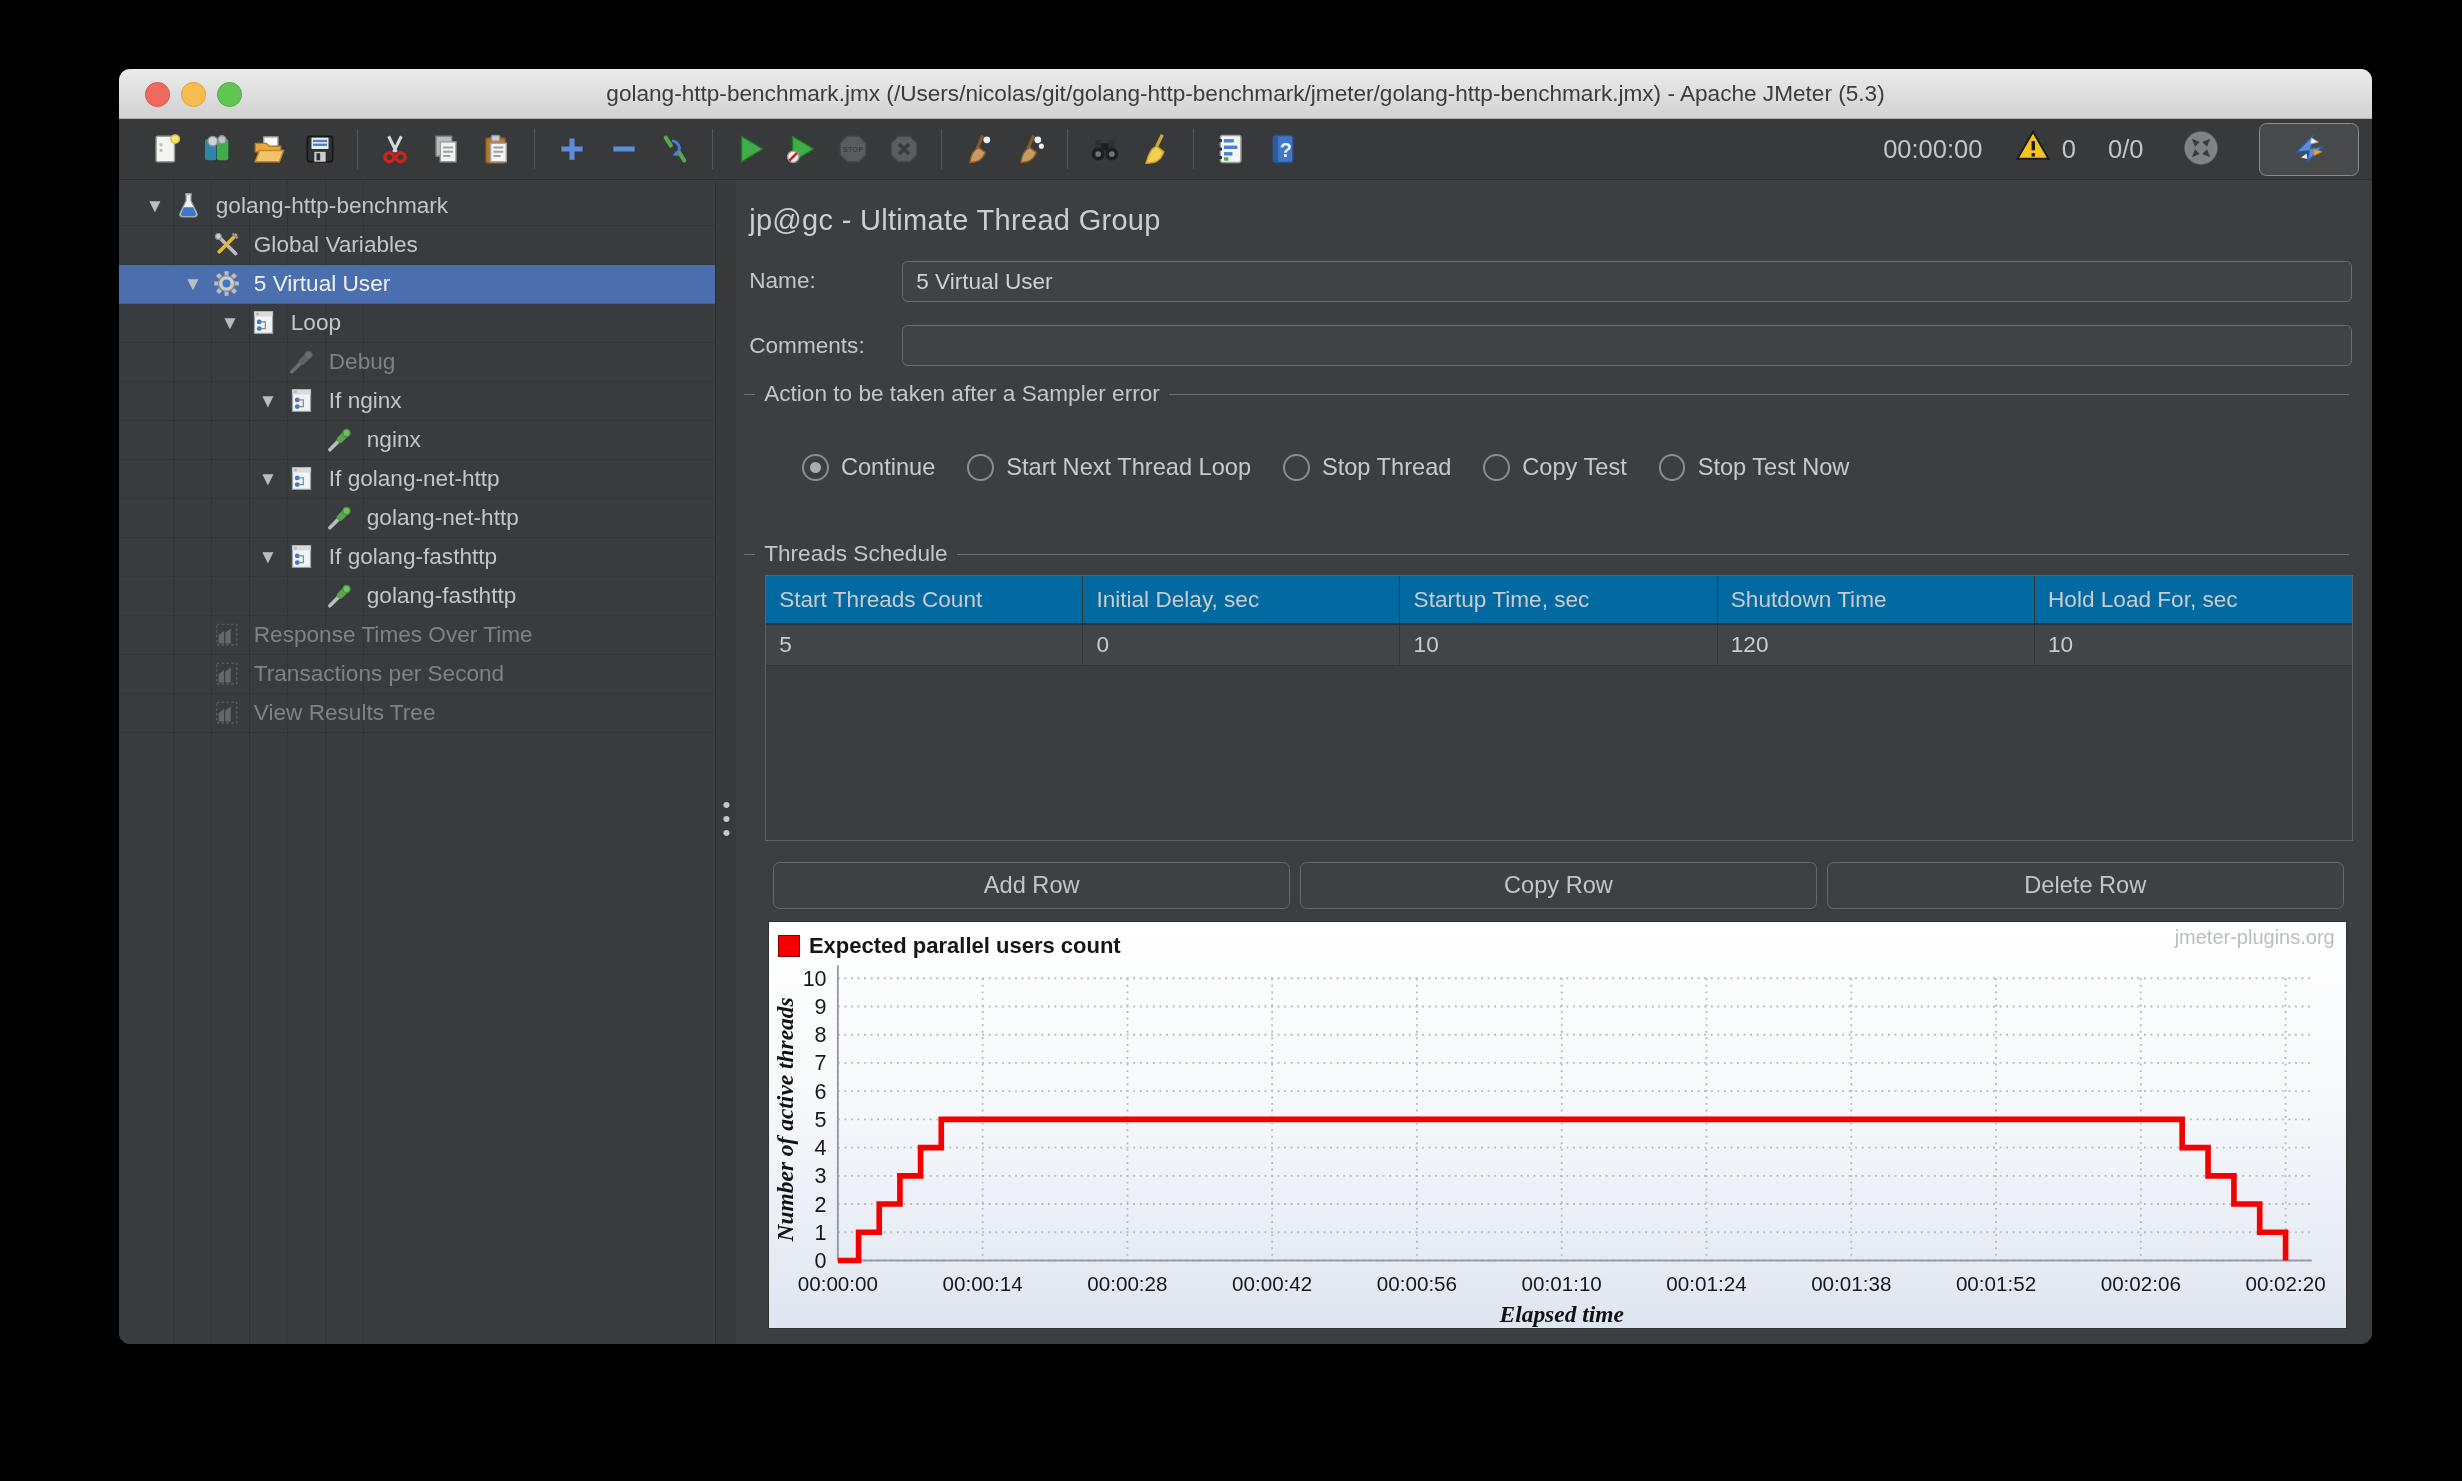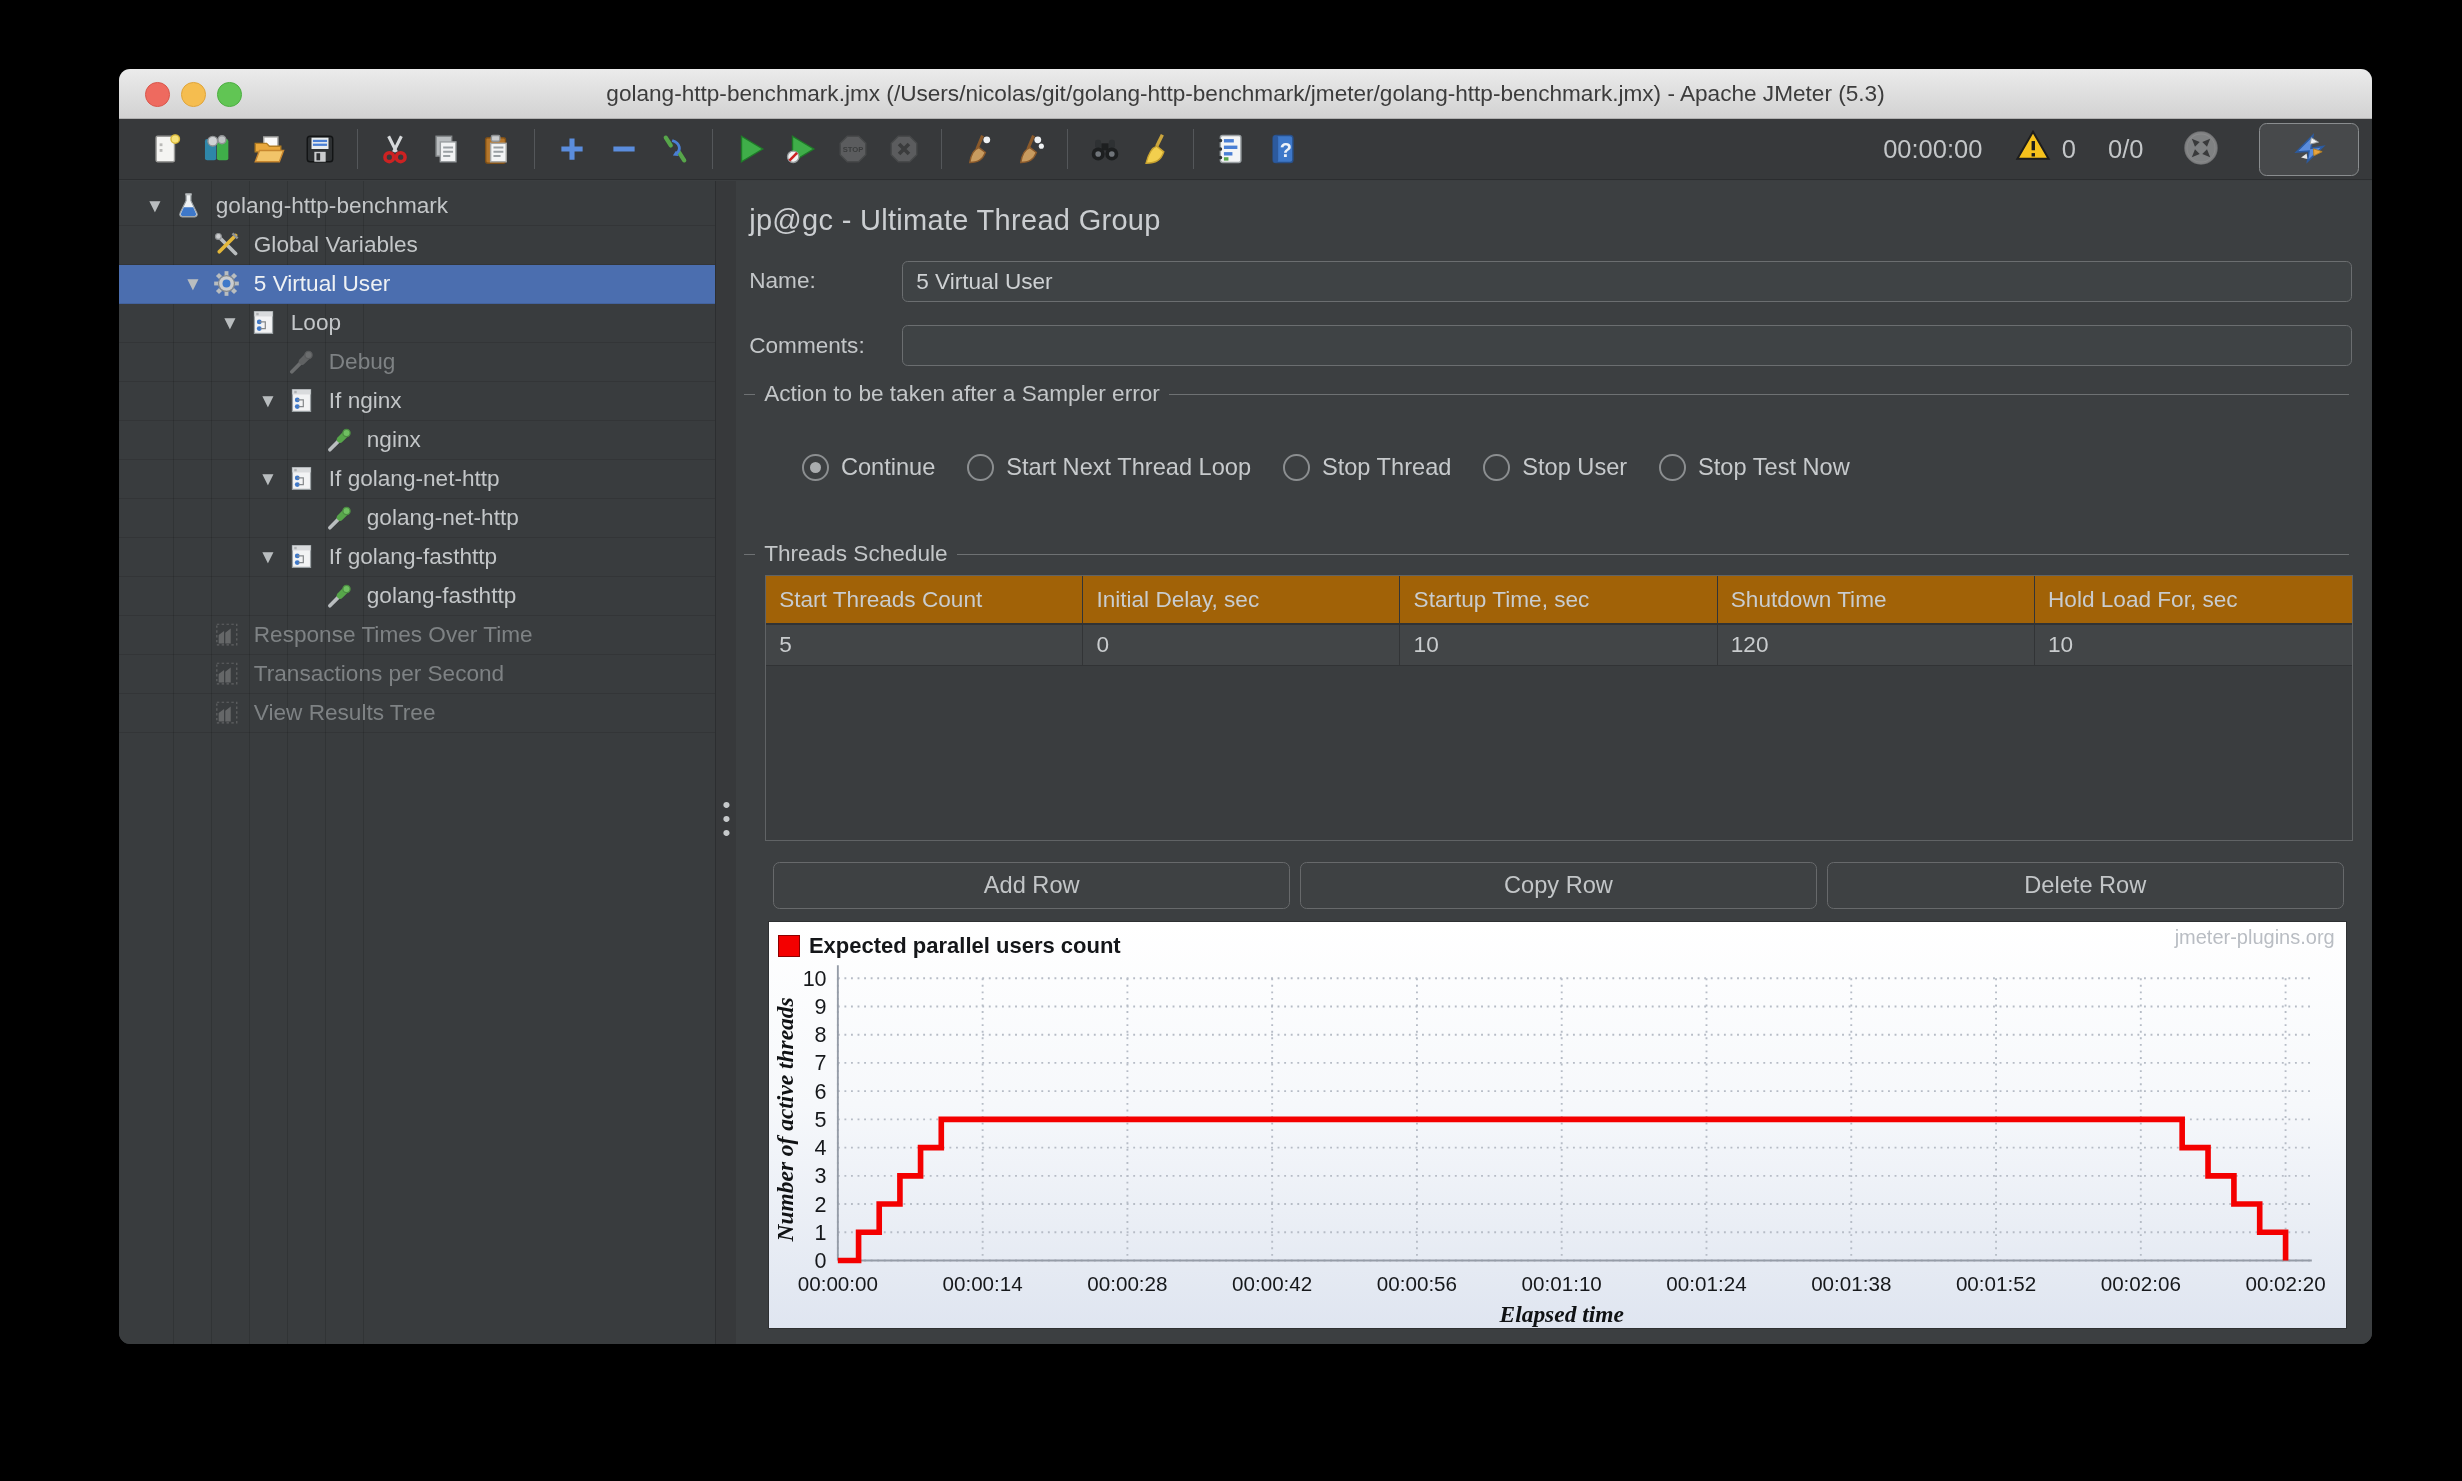--- a/index.html
+++ b/index.html
@@ -66,21 +66,21 @@
   .tborder .stub{width:11.3px;height:0;border-top:1.9px solid #6e7173;}
   .tborder .tb-title{color:#c3c6c8;font-size:22.6px;white-space:nowrap;}
   .tborder .tline{flex:1;height:0;border-top:1.9px solid #6e7173;}
   .radios{position:absolute;left:66px;top:264px;height:45px;display:flex;align-items:center;gap:32px;}
   .radio{display:flex;align-items:center;gap:12.3px;color:#c7cacc;font-size:23.6px;white-space:nowrap;}
   .rdot{width:22.6px;height:22.6px;border-radius:50%;border:2.4px solid #8b8e90;flex:none;position:relative;}
   .radio.on .rdot::after{content:"";position:absolute;left:5.7px;top:5.7px;width:11.3px;height:11.3px;border-radius:50%;background:#aaadaf;}
   
   .table{position:absolute;left:29px;top:394px;width:1588px;height:266px;box-sizing:border-box;
          background:#3a3d3f;border:0.9px solid #606365;}
-  .thead{display:flex;height:47px;background:#a16207;border-bottom:2.8px solid #313335;}
+  .thead{display:flex;height:47px;background:#0369a1;border-bottom:2.8px solid #313335;}
   .thead .cell{line-height:47px;color:#c9ccce;}
   .trdata{display:flex;height:40px;background:#424547;border-bottom:1.9px solid #313335;}
   .trdata .cell{line-height:40px;color:#c9ccce;}
   .cell{width:318px;box-sizing:border-box;padding-left:13.2px;font-size:22.6px;border-right:1.9px solid #323436;overflow:hidden;}
   .cell:last-child{border-right:none;}
   
   .rowbtns{position:absolute;left:37px;right:28px;top:681px;height:47px;display:flex;gap:9.4px;}
   .rbtn{flex:1;background:#3e4143;border:1.9px solid #67696b;border-radius:6.6px;color:#c3c6c8;
         font-size:23.6px;display:flex;align-items:center;justify-content:center;}
   
@@ -514,21 +514,21 @@
           <span class="radio">
             <span class="rdot"></span>
             <span>Start Next Thread Loop</span>
           </span>
           <span class="radio">
             <span class="rdot"></span>
             <span>Stop Thread</span>
           </span>
           <span class="radio">
             <span class="rdot"></span>
-            <span>Stop User</span>
+            <span>Copy Test</span>
           </span>
           <span class="radio">
             <span class="rdot"></span>
             <span>Stop Test Now</span>
           </span>
         </div>
 
       <div class="tborder tb2">
         <span class="stub"></span>
         <span class="tb-title">Threads Schedule</span>

